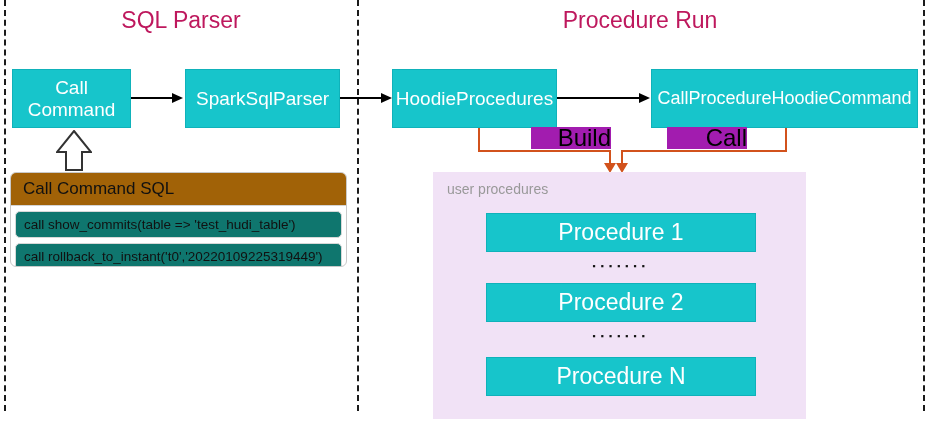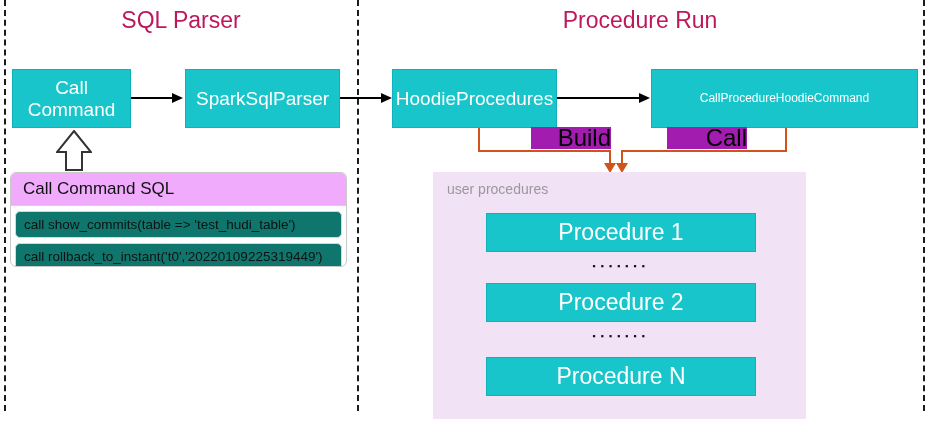--- a/index.html
+++ b/index.html
@@ -39,21 +39,21 @@
   .edge-label{
     position:absolute;width:80px;text-align:right;
     font-size:24px;line-height:22px;color:#000;background:#a21caf;
   }
   .sql-panel{
     position:absolute;left:10px;top:172px;width:337px;height:95px;
     background:#fff;border:1px solid #c9c9c9;border-radius:6px;
     box-sizing:border-box;overflow:hidden;
   }
   .sql-panel-header{
-    height:32px;background:#f0abfc;border-bottom:1px solid #d4d4d4;
+    height:32px;background:#a16207;border-bottom:1px solid #d4d4d4;
     display:flex;align-items:center;padding-left:12px;
     font-size:17px;color:#111;
   }
   .sql-row{
     margin:5px 4px 0 4px;height:25px;
     border:1px solid #d8d8d8;border-radius:5px;background:#0f766e;
     display:flex;align-items:center;padding-left:8px;
     font-size:13.5px;color:#111;white-space:nowrap;
   }
   .hollow-arrow{position:absolute;left:56px;top:130px;}
@@ -71,21 +71,21 @@
     border:1px solid var(--node-border,#0fb2ba);
     box-sizing:border-box;
     display:flex;align-items:center;justify-content:center;
     color:#fff;font-size:23px;
   }
   .dots-row{
     position:absolute;left:486px;width:270px;height:14px;
     text-align:center;font-size:9px;letter-spacing:5px;line-height:14px;
     color:#111;font-weight:bold;
   }
-  .fs18{font-size:12px;text-align:center;}
+  .fs18{font-size:18px;text-align:center;}
 </style>
 </head>
 <body>
 
 <div id="canvas">
 
   <div class="dashed-line" style="left:4px"></div>
   <div class="dashed-line" style="left:357px"></div>
   <div class="dashed-line" style="left:923px"></div>
 

